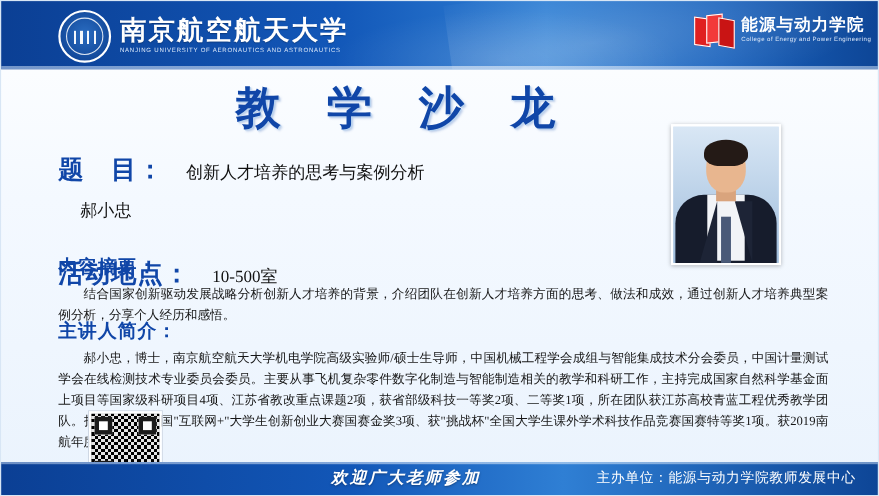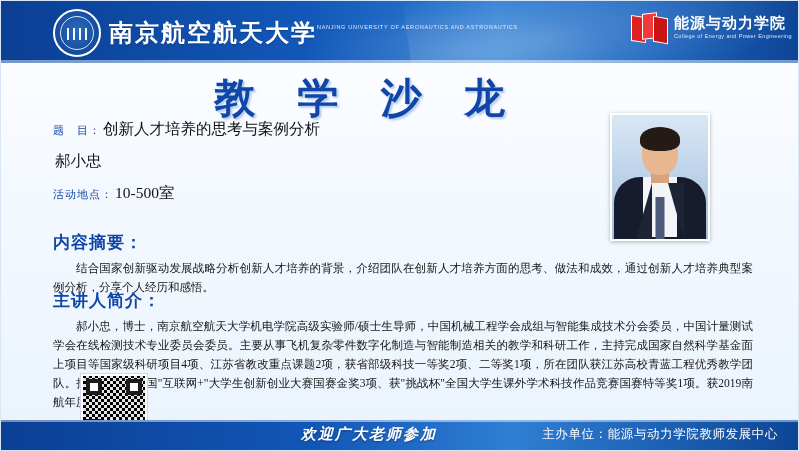--- a/index.html
+++ b/index.html
@@ -88,21 +88,21 @@
     position: absolute;
     left: 50%; top: 52%;
     transform: translate(-50%,-50%);
     width: 24px; height: 12px;
     background:
       linear-gradient(90deg, transparent 0 2px, #fff 2px 4px, transparent 4px 8px, #fff 8px 10px, transparent 10px 14px, #fff 14px 16px, transparent 16px 20px, #fff 20px 22px, transparent 22px);
     opacity: .95;
   }
   .univ-names {
     display: flex;
-    flex-direction: row;
+    flex-direction: column;
     justify-content: flex-end;
     line-height: 1;
   }
   .univ-cn {
     font-family: "Liberation Serif", serif;
     font-size: 24px;
     font-weight: bold;
     color: #ffffff;
     letter-spacing: 2px;
     text-shadow: 0 1px 1px rgba(0,0,0,.25);
@@ -263,29 +263,30 @@
     width: 560px;
   }
   .field-row {
     display: flex;
     align-items: baseline;
     margin-bottom: 11px;
     font-family: "Liberation Serif", serif;
   }
   .field-label {
     color: #1046a8;
-    font-size: 11px;
-    font-weight: normal;
+    font-size: 23px;
+    font-weight: bold;
     letter-spacing: 1px;
     white-space: nowrap;
+    margin-top: 20px;
   }
   .field-value {
     color: #111111;
     font-size: 15.5px;
-    margin-left: 2px;
+    margin-left: 20px;
     white-space: nowrap;
   }
 
   
   .section {
     position: absolute;
     left: 52px;
     width: 700px;
     font-family: "Liberation Serif", serif;
   }

